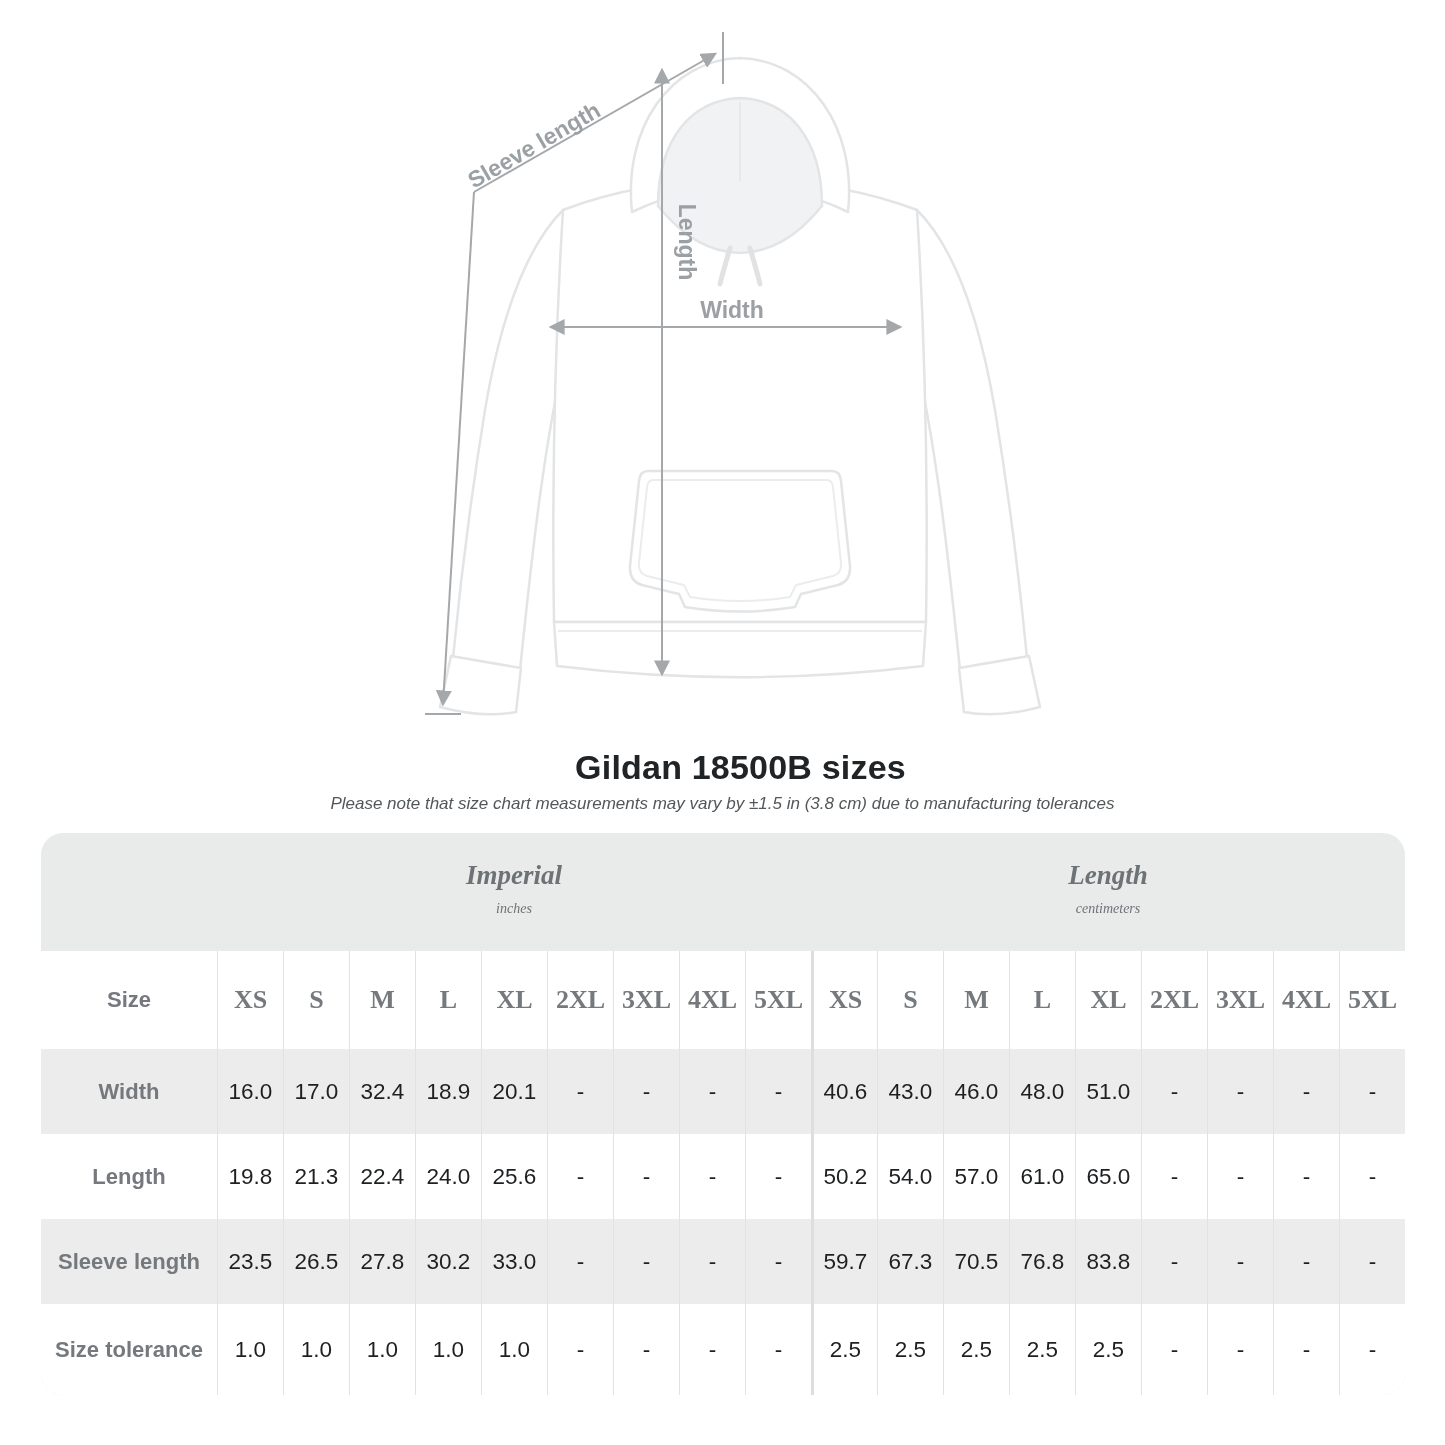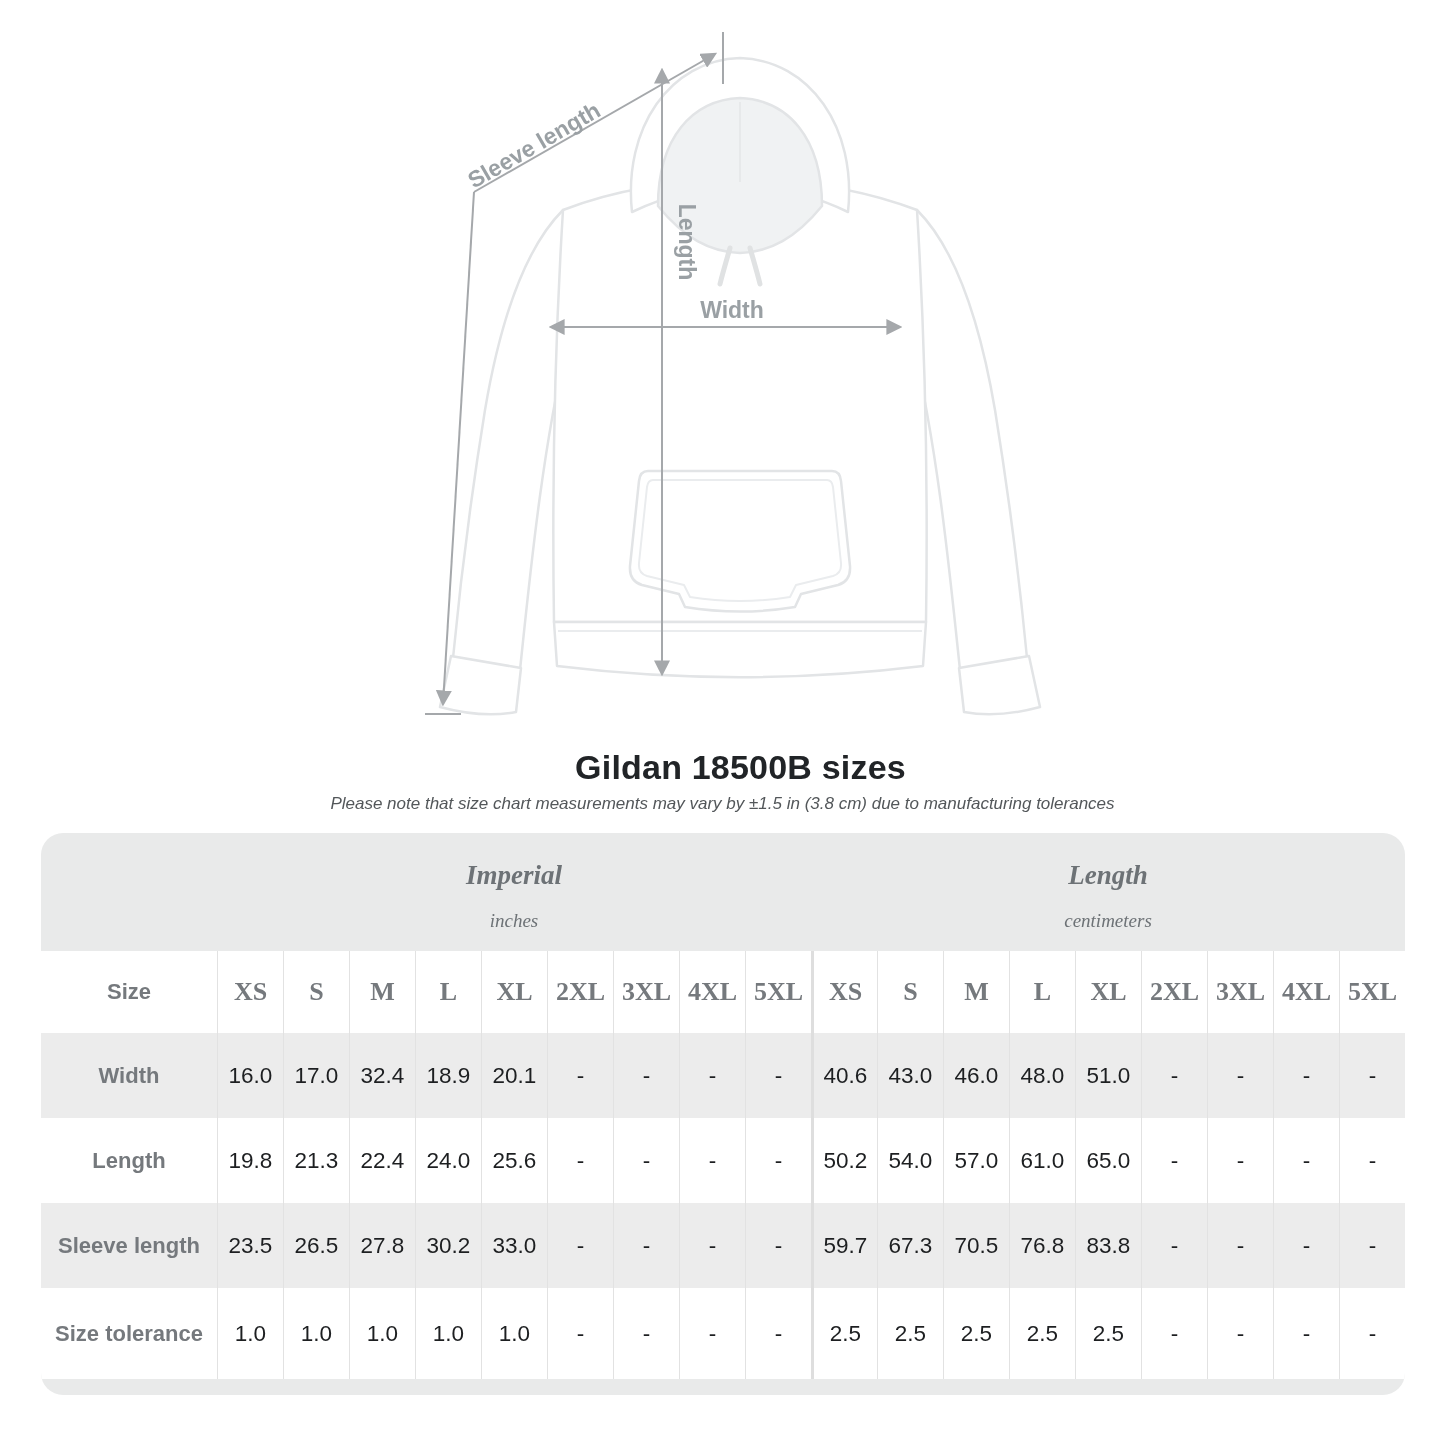--- a/index.html
+++ b/index.html
@@ -17,24 +17,24 @@
 
   
   .card{position:absolute;left:41px;top:833px;width:1364px;height:562px;
         background:#e9eaea;border-radius:22px;overflow:hidden;}
 
   .unit-header{display:grid;grid-template-columns:176px repeat(18,1fr);height:118px;}
   .ug{text-align:center;padding-top:27px;font-family:Liberation Serif, serif;}
   .ug-imperial{grid-column:2 / span 9;}
   .ug-metric{grid-column:11 / span 9;}
   .ug-name{font-size:27px;font-weight:bold;font-style:italic;color:#6d7276;}
-  .ug-unit{font-size:19px;font-style:italic;color:#6d7276;margin-top:19px;}
+  .ug-unit{font-size:14px;font-style:italic;color:#6d7276;margin-top:10px;}
 
   .trow{display:grid;grid-template-columns:176px repeat(18,1fr);background:#ffffff;}
-  .sizes-row{height:82px;}
+  .sizes-row{height:98px;}
   .data-row{height:85px;}
   .tol-row{height:91px;}
   .shaded{background:#ececec;}
 
   .c{display:flex;align-items:center;justify-content:center;
      border-left:1px solid #e2e2e2;min-width:0;}
   .c.rl{border-left:none;}
   .c.ms{border-left:3px solid #dedede;}
   .h{font-weight:bold;color:#75797d;font-size:26px;font-family:Liberation Serif, serif;}
   .rl{font-weight:bold;color:#75797d;font-size:22px;text-align:center;}

